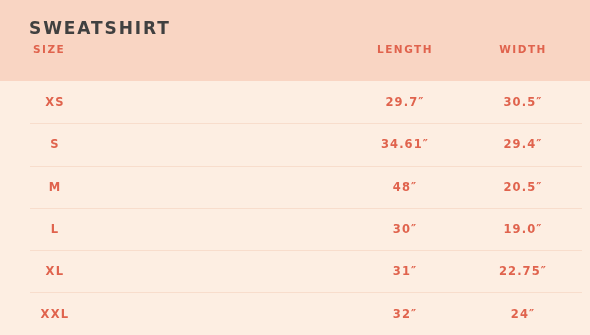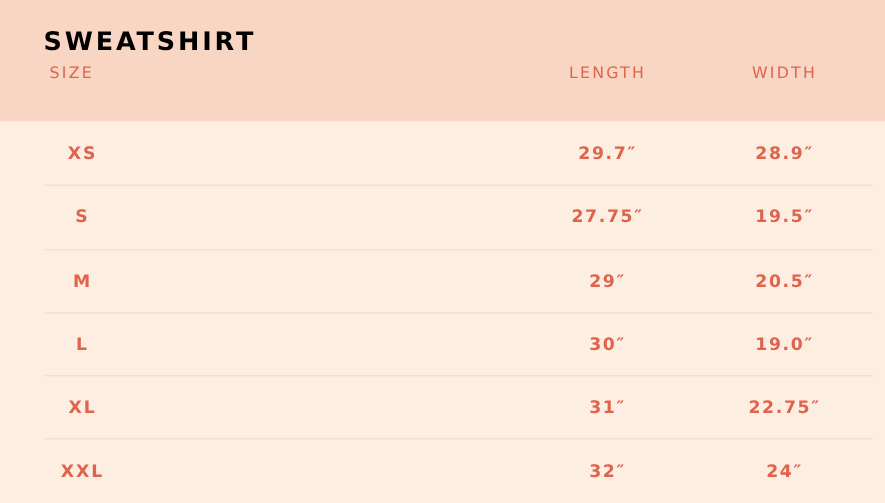--- a/index.html
+++ b/index.html
@@ -31,30 +31,30 @@
     background: #f9d5c3;
   }
 
   .chart-title {
     position: absolute;
     left: 29px;
     top: 18px;
     font-size: 17px;
     font-weight: bold;
     letter-spacing: 1.9px;
-    color: #000000;
+    color: #404040;
     text-transform: uppercase;
     white-space: nowrap;
   }
 
   .col-head {
     position: absolute;
     top: 43px;
     font-size: 10.5px;
-    font-weight: normal;
+    font-weight: bold;
     letter-spacing: 1.5px;
     color: #e0634d;
     text-transform: uppercase;
     white-space: nowrap;
   }
   .col-head.size   { left: 33px; }
   .col-head.length { left: 405px; transform: translateX(-50%); }
   .col-head.width  { left: 523px; transform: translateX(-50%); }
 
   
@@ -119,32 +119,32 @@
     <div class="col-head size">SIZE</div>
     <div class="col-head length">LENGTH</div>
     <div class="col-head width">WIDTH</div>
   </div>
 
   <div class="table-body">
 
     <div class="row">
       <div class="cell size">XS</div>
       <div class="cell length">29.7″</div>
-      <div class="cell width">28.9″</div>
+      <div class="cell width">30.5″</div>
     </div>
 
     <div class="row">
       <div class="cell size">S</div>
-      <div class="cell length">27.75″</div>
-      <div class="cell width">19.5″</div>
+      <div class="cell length">34.61″</div>
+      <div class="cell width">29.4″</div>
     </div>
 
     <div class="row">
       <div class="cell size">M</div>
-      <div class="cell length">29″</div>
+      <div class="cell length">48″</div>
       <div class="cell width">20.5″</div>
     </div>
 
     <div class="row">
       <div class="cell size">L</div>
       <div class="cell length">30″</div>
       <div class="cell width">19.0″</div>
     </div>
 
     <div class="row">

